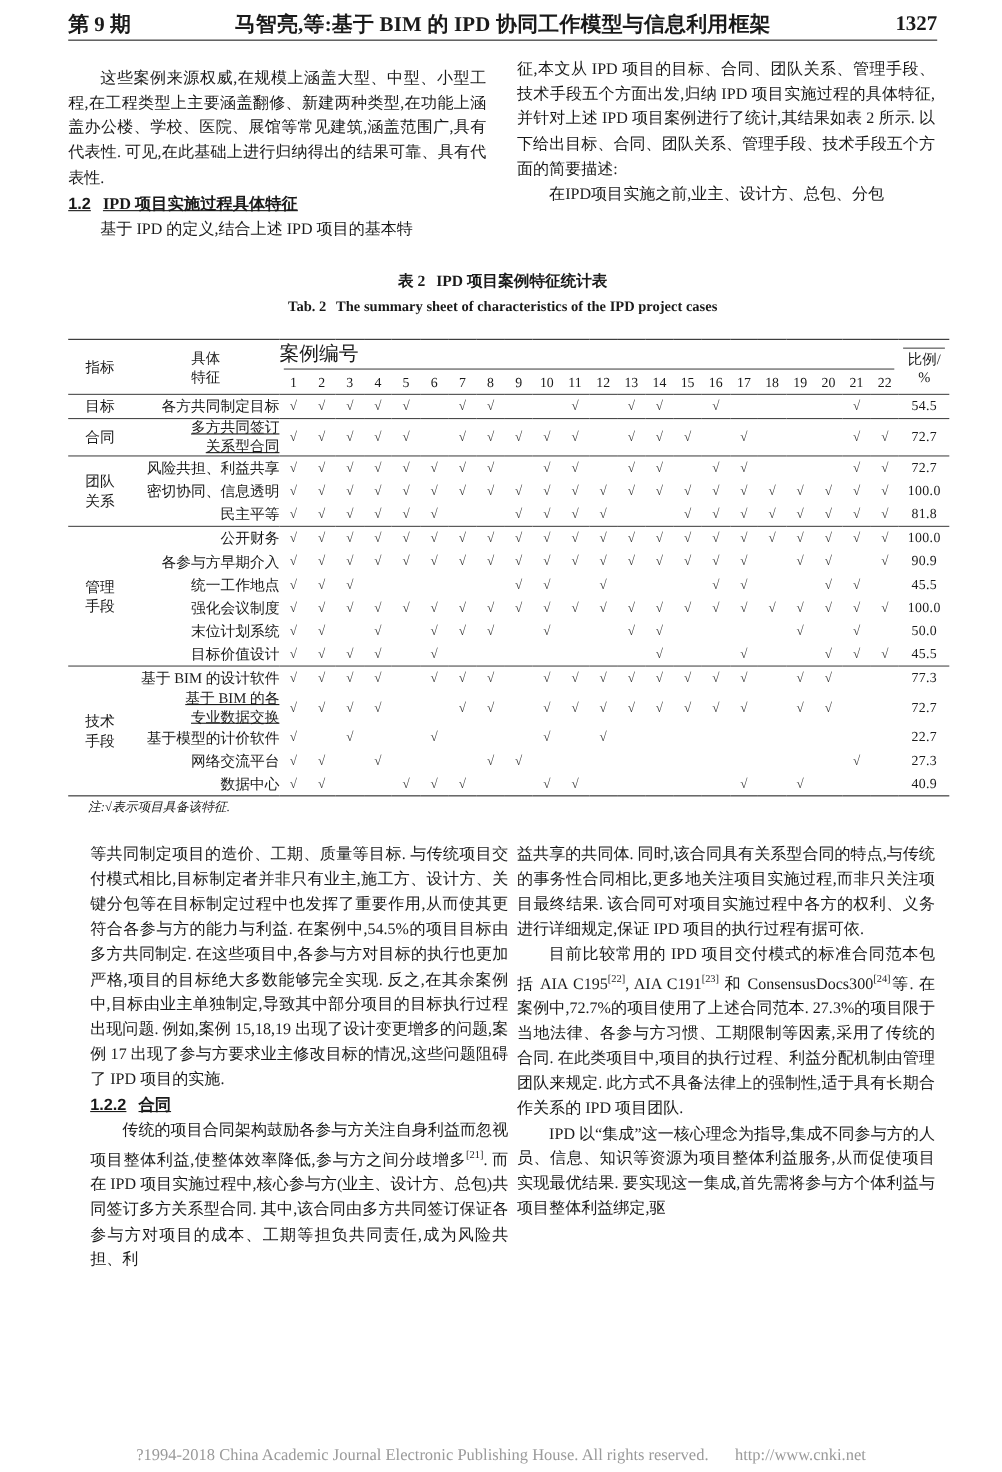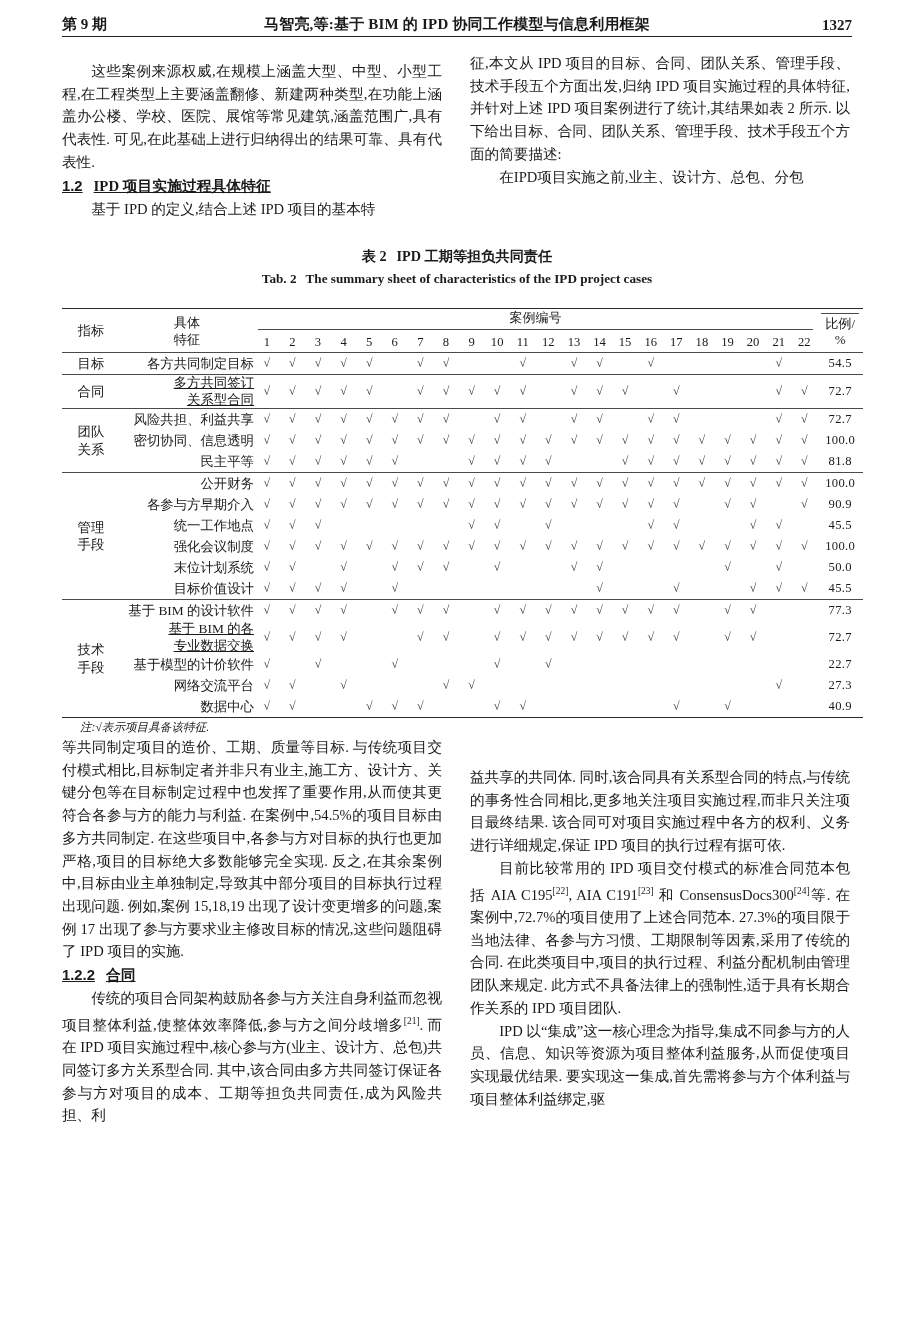--- a/index.html
+++ b/index.html
@@ -17,22 +17,22 @@
     position: absolute;
     left: 0; top: 0;
     width: 911px; height: 1338px;
   }
 
   
   .runhead {
     position: absolute;
     left: 62px; top: 10px; width: 790px;
     height: 24px;
-    display: flex; align-items: flex-end;
-    font-size: 15px;
+    display: flex; align-items: center;
+    font-size: 19px;
     font-weight: bold;
   }
   .runhead .rh-left { width: 90px; }
   .runhead .rh-center {
     flex: 1; text-align: center;
     letter-spacing: .2px;
   }
   .runhead .rh-right { width: 90px; text-align: right; }
   .runrule {
     position: absolute;
@@ -48,21 +48,21 @@
     font-size: 14.6px;
     line-height: 22.7px;
     text-align: justify;
     text-justify: inter-ideograph;
   }
   .col-left  { left: 62px; }
   .col-right { left: 470px; }
 
   .top-left  { top: 60px; }
   .top-right { top: 52px; }
-  .bot-left  { top: 736px; }
+  .bot-left  { top: 766px; margin-left: 20px; }
   .bot-right { top: 766px; }
 
   p.para { margin: 0; text-indent: 2em; }
   p.noindent { margin: 0; text-indent: 0; }
 
   h3.sec {
     margin: 0;
     font-size: 14.8px;
     line-height: 24px;
     font-weight: bold;
@@ -110,22 +110,22 @@
   .rule-top    { border-top: 1.5px solid #2a2a2a; }
   .rule-mid    { border-top: 0.9px solid #4a4a4a; }
   .rule-bottom { border-bottom: 1.5px solid #2a2a2a; }
 
   .hdr-ind, .hdr-feat {
     text-align: center;
     font-size: 13.2px;
     line-height: 17px;
   }
   .hdr-cases {
-    text-align: center;
-    font-size: 13px;
+    text-align: left;
+    font-size: 18px;
     padding-bottom: 1px;
   }
   .cases-inner {
     border-bottom: 0.9px solid #4a4a4a;
     padding-bottom: 2px;
     margin: 0 4px 2px 4px;
   }
   .hdr-pct {
     text-align: center;
     font-size: 13.2px;
@@ -201,21 +201,21 @@
     <h3 class="sec"><span class="num">1.2</span><span class="gap"></span><span>IPD 项目实施过程具体特征</span></h3>
     <p class="para">基于 IPD 的定义,结合上述 IPD 项目的基本特</p>
   </div>
 
   <div class="col col-right top-right">
     <p class="noindent">征,本文从 IPD 项目的目标、合同、团队关系、管理手段、技术手段五个方面出发,归纳 IPD 项目实施过程的具体特征,并针对上述 IPD 项目案例进行了统计,其结果如表 2 所示. 以下给出目标、合同、团队关系、管理手段、技术手段五个方面的简要描述:</p>
     <p class="para">在IPD项目实施之前,业主、设计方、总包、分包</p>
   </div>
 
   <div class="tablewrap">
-    <div class="tcap-cn"><span>表 2</span><span class="gap"></span><span>IPD 工期等担负共同责任</span></div>
+    <div class="tcap-cn"><span>表 2</span><span class="gap"></span><span>IPD 项目案例特征统计表</span></div>
     <div class="tcap-en"><span>Tab. 2</span><span class="gap"></span><span>The summary sheet of characteristics of the IPD project cases</span></div>
 
     <table class="stat">
       <colgroup>
         <col style="width:58px">
         <col style="width:134px">
         <col span="22" style="width:25.6px">
         <col style="width:46px">
       </colgroup>
       <tbody id="table-body">
@@ -686,14 +686,17 @@
     <h3 class="sec"><span class="num">1.2.2</span><span class="gap"></span><span>合同</span></h3>
     <p class="para"><span>传统的项目合同架构鼓励各参与方关注自身利益而忽视项目整体利益,使整体效率降低,参与方之间分歧增多</span><sup class="ref">[21]</sup><span>. 而在 IPD 项目实施过程中,核心参与方(业主、设计方、总包)共同签订多方关系型合同. 其中,该合同由多方共同签订保证各参与方对项目的成本、工期等担负共同责任,成为风险共担、利</span></p>
   </div>
 
   <div class="col col-right bot-right">
     <p class="noindent">益共享的共同体. 同时,该合同具有关系型合同的特点,与传统的事务性合同相比,更多地关注项目实施过程,而非只关注项目最终结果. 该合同可对项目实施过程中各方的权利、义务进行详细规定,保证 IPD 项目的执行过程有据可依.</p>
     <p class="para"><span>目前比较常用的 IPD 项目交付模式的标准合同范本包括 AIA C195</span><sup class="ref">[22]</sup><span>, AIA C191</span><sup class="ref">[23]</sup><span> 和 ConsensusDocs300</span><sup class="ref">[24]</sup><span>等. 在案例中,72.7%的项目使用了上述合同范本. 27.3%的项目限于当地法律、各参与方习惯、工期限制等因素,采用了传统的合同. 在此类项目中,项目的执行过程、利益分配机制由管理团队来规定. 此方式不具备法律上的强制性,适于具有长期合作关系的 IPD 项目团队.</span></p>
     <p class="para">IPD 以“集成”这一核心理念为指导,集成不同参与方的人员、信息、知识等资源为项目整体利益服务,从而促使项目实现最优结果. 要实现这一集成,首先需将参与方个体利益与项目整体利益绑定,驱</p>
   </div>
 
+  <div class="footer">
+    <span>?1994-2018 China Academic Journal Electronic Publishing House. All rights reserved.</span><span class="fgap"></span><span>http://www.cnki.net</span>
+  </div>
 
 </div>
 
 </body></html>

